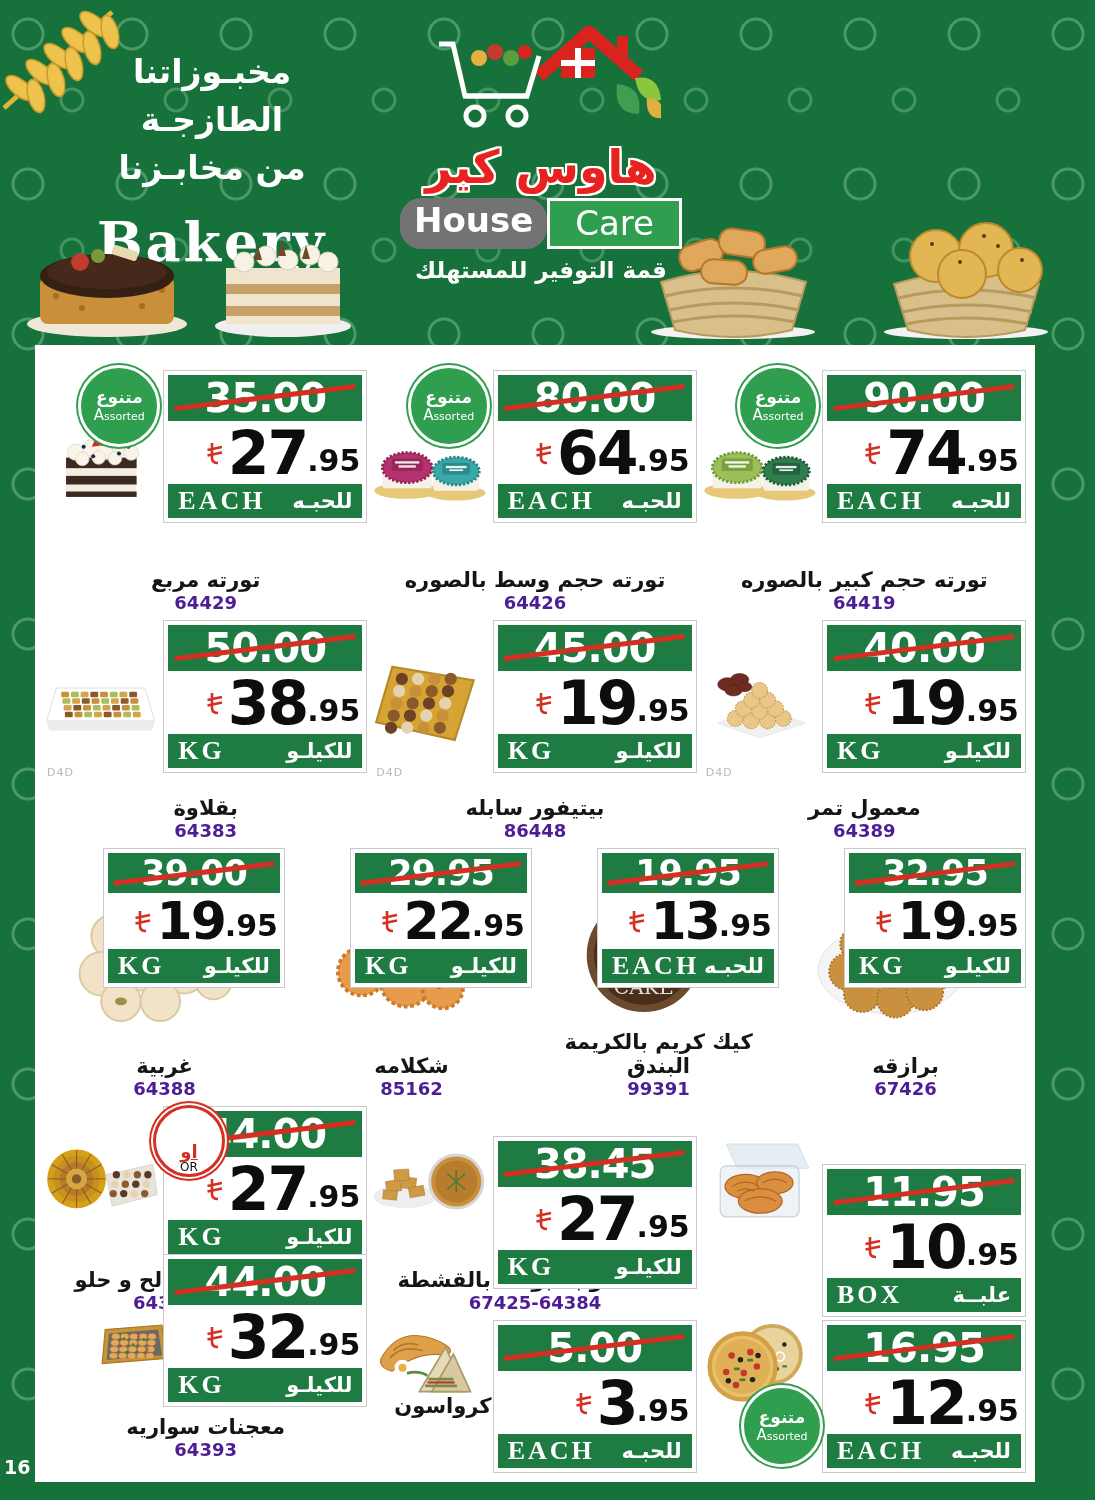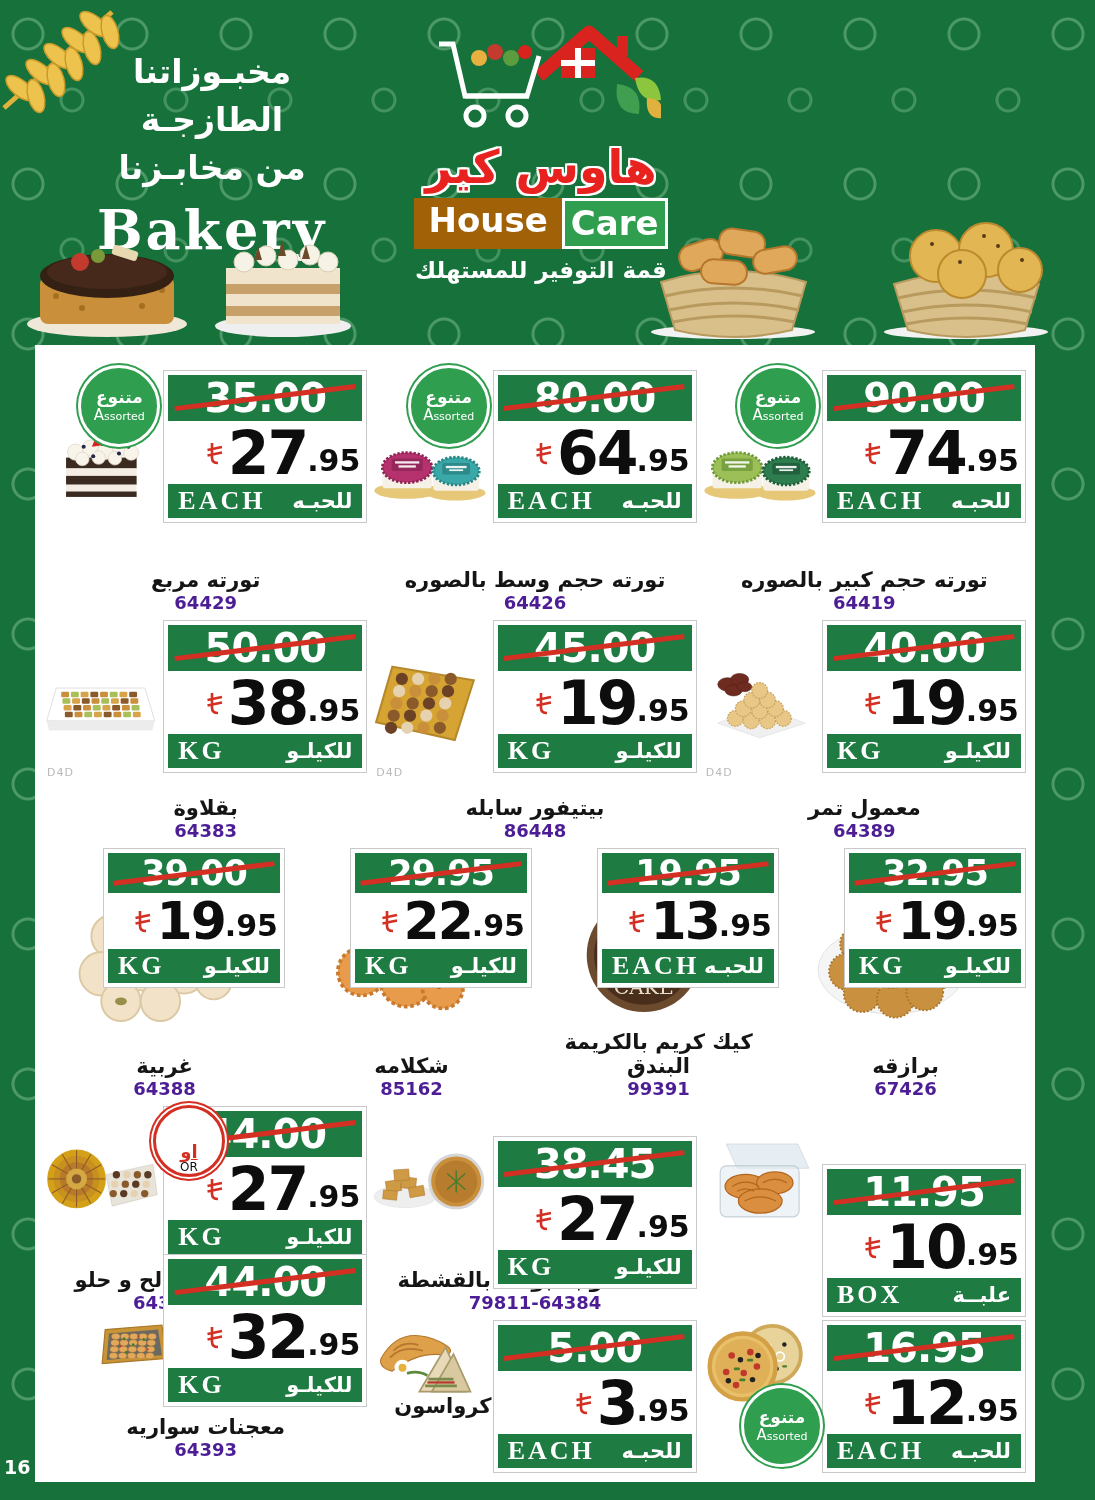--- a/index.html
+++ b/index.html
@@ -10,29 +10,29 @@
     background-image:
       radial-gradient(circle at 28px 34px, rgba(255,255,255,0) 13px, rgba(185,233,190,.33) 14px 16px, rgba(255,255,255,0) 17px),
       radial-gradient(circle at 72px 100px, rgba(255,255,255,0) 9px, rgba(185,233,190,.28) 10px 12px, rgba(255,255,255,0) 13px);
     background-size:104px 150px;}
   
   .hdr{position:absolute;left:0;top:0;width:100%;height:345px;color:#fff;}
   .wheat{position:absolute;left:-6px;top:-4px;width:150px;height:120px;}
   .titles{position:absolute;left:62px;top:48px;width:300px;text-align:center;}
   .t-ar{font-size:33px;font-weight:bold;line-height:1.45;}
   .t-en{font-family:"DejaVu Serif","Liberation Serif",serif;font-size:54px;font-weight:bold;
-        letter-spacing:3px;margin-top:6px;}
+        letter-spacing:3px;margin-top:18px;}
   .hcakes{position:absolute;left:22px;top:218px;display:flex;gap:16px;}
   .logo{position:absolute;left:396px;top:14px;width:290px;text-align:center;}
   .logo-art{width:240px;height:130px;display:block;margin:0 auto;}
   .brand-ar{font-size:46px;font-weight:bold;color:#e8231f;line-height:1;
     text-shadow:-2px 0 0 #fff,2px 0 0 #fff,0 -2px 0 #fff,0 2px 0 #fff,-2px -2px 0 #fff,2px 2px 0 #fff,-2px 2px 0 #fff,2px -2px 0 #fff;}
   .banner{display:flex;justify-content:center;margin-top:8px;}
-  .b-house{background:#a16207;color:#fff;font-weight:bold;font-size:34px;padding:1px 14px;line-height:1.25;}
-  .b-care{background:#2f9e4f;color:#fff;font-weight:bold;font-size:34px;padding:1px 6px;line-height:1.25;border:3px solid #fff;}
+  .b-house{background:#737373;color:#fff;font-weight:bold;font-size:34px;padding:1px 14px;line-height:1.25;border-radius:21px;}
+  .b-care{background:#2f9e4f;color:#fff;font-weight:normal;font-size:34px;padding:1px 25px;line-height:1.25;border:3px solid #fff;}
   .tagline{margin-top:8px;font-size:23px;font-weight:bold;}
   .baskets{position:absolute;right:36px;top:212px;display:flex;gap:48px;}
   
   .sheet{position:absolute;left:35px;right:60px;top:345px;bottom:18px;background:#ffffff;
          display:flex;flex-direction:column;padding:20px 6px;}
   .prow{position:relative;display:flex;}
   .prow[data-row="0"]{height:250px;}
   .prow[data-row="1"]{height:228px;}
   .prow[data-row="2"]{height:258px;}
   .prow[data-row="3"]{height:214px;}
@@ -783,21 +783,21 @@
         <span class="pint">27</span>
         <span class="pdec">95</span>
       </div>
       <div class="unit">
         <span class="u-en">KG</span>
         <span class="u-ar">للكيلـو</span>
       </div>
     </div>
     <div class="caption">
       <div class="pname">كنافة او بسبوسة بالقشطة</div>
-      <div class="pcode">79811-64384</div>
+      <div class="pcode">67425-64384</div>
 
     </div>
   </div>
         <div class="cell">
 
     <div class="photo">
             <svg viewBox="0 0 190 150">
  <polygon points="40,14 158,14 176,54 58,54" fill="#dde8ee" opacity=".7" stroke="#aabbc4"></polygon>
  <rect x="30" y="50" width="130" height="84" rx="10" fill="#e4edf2" opacity=".65" stroke="#aabbc4" stroke-width="2"></rect>
  <g fill="#d98f3f" stroke="#b5651d" stroke-width="2">

